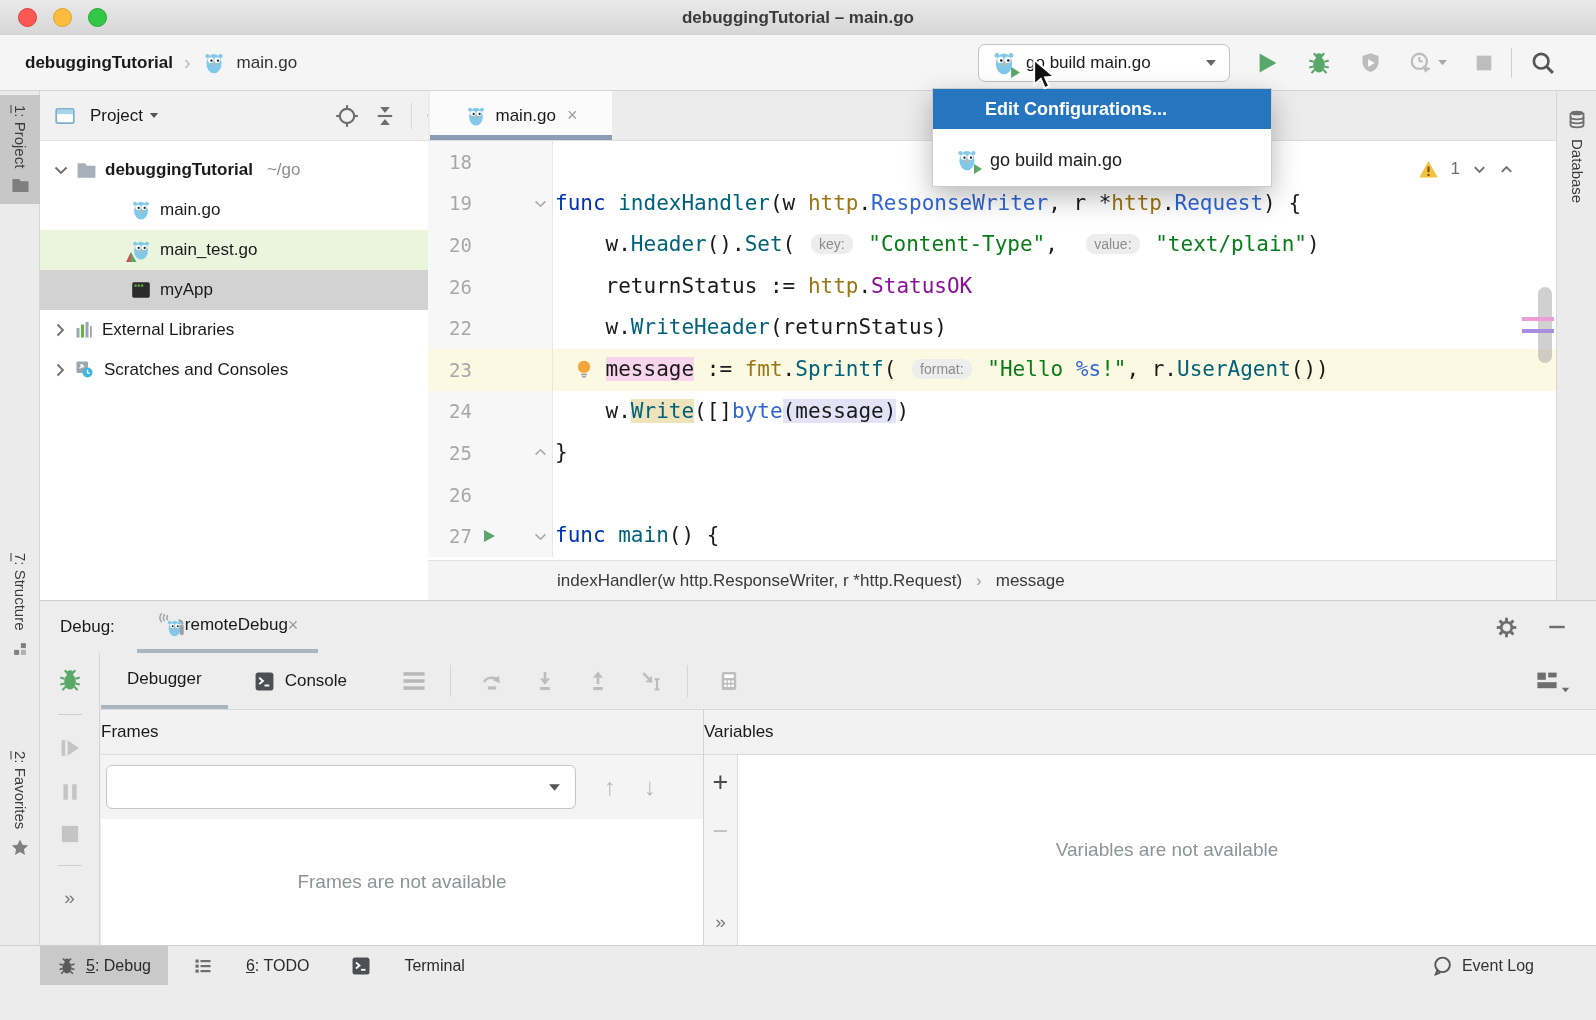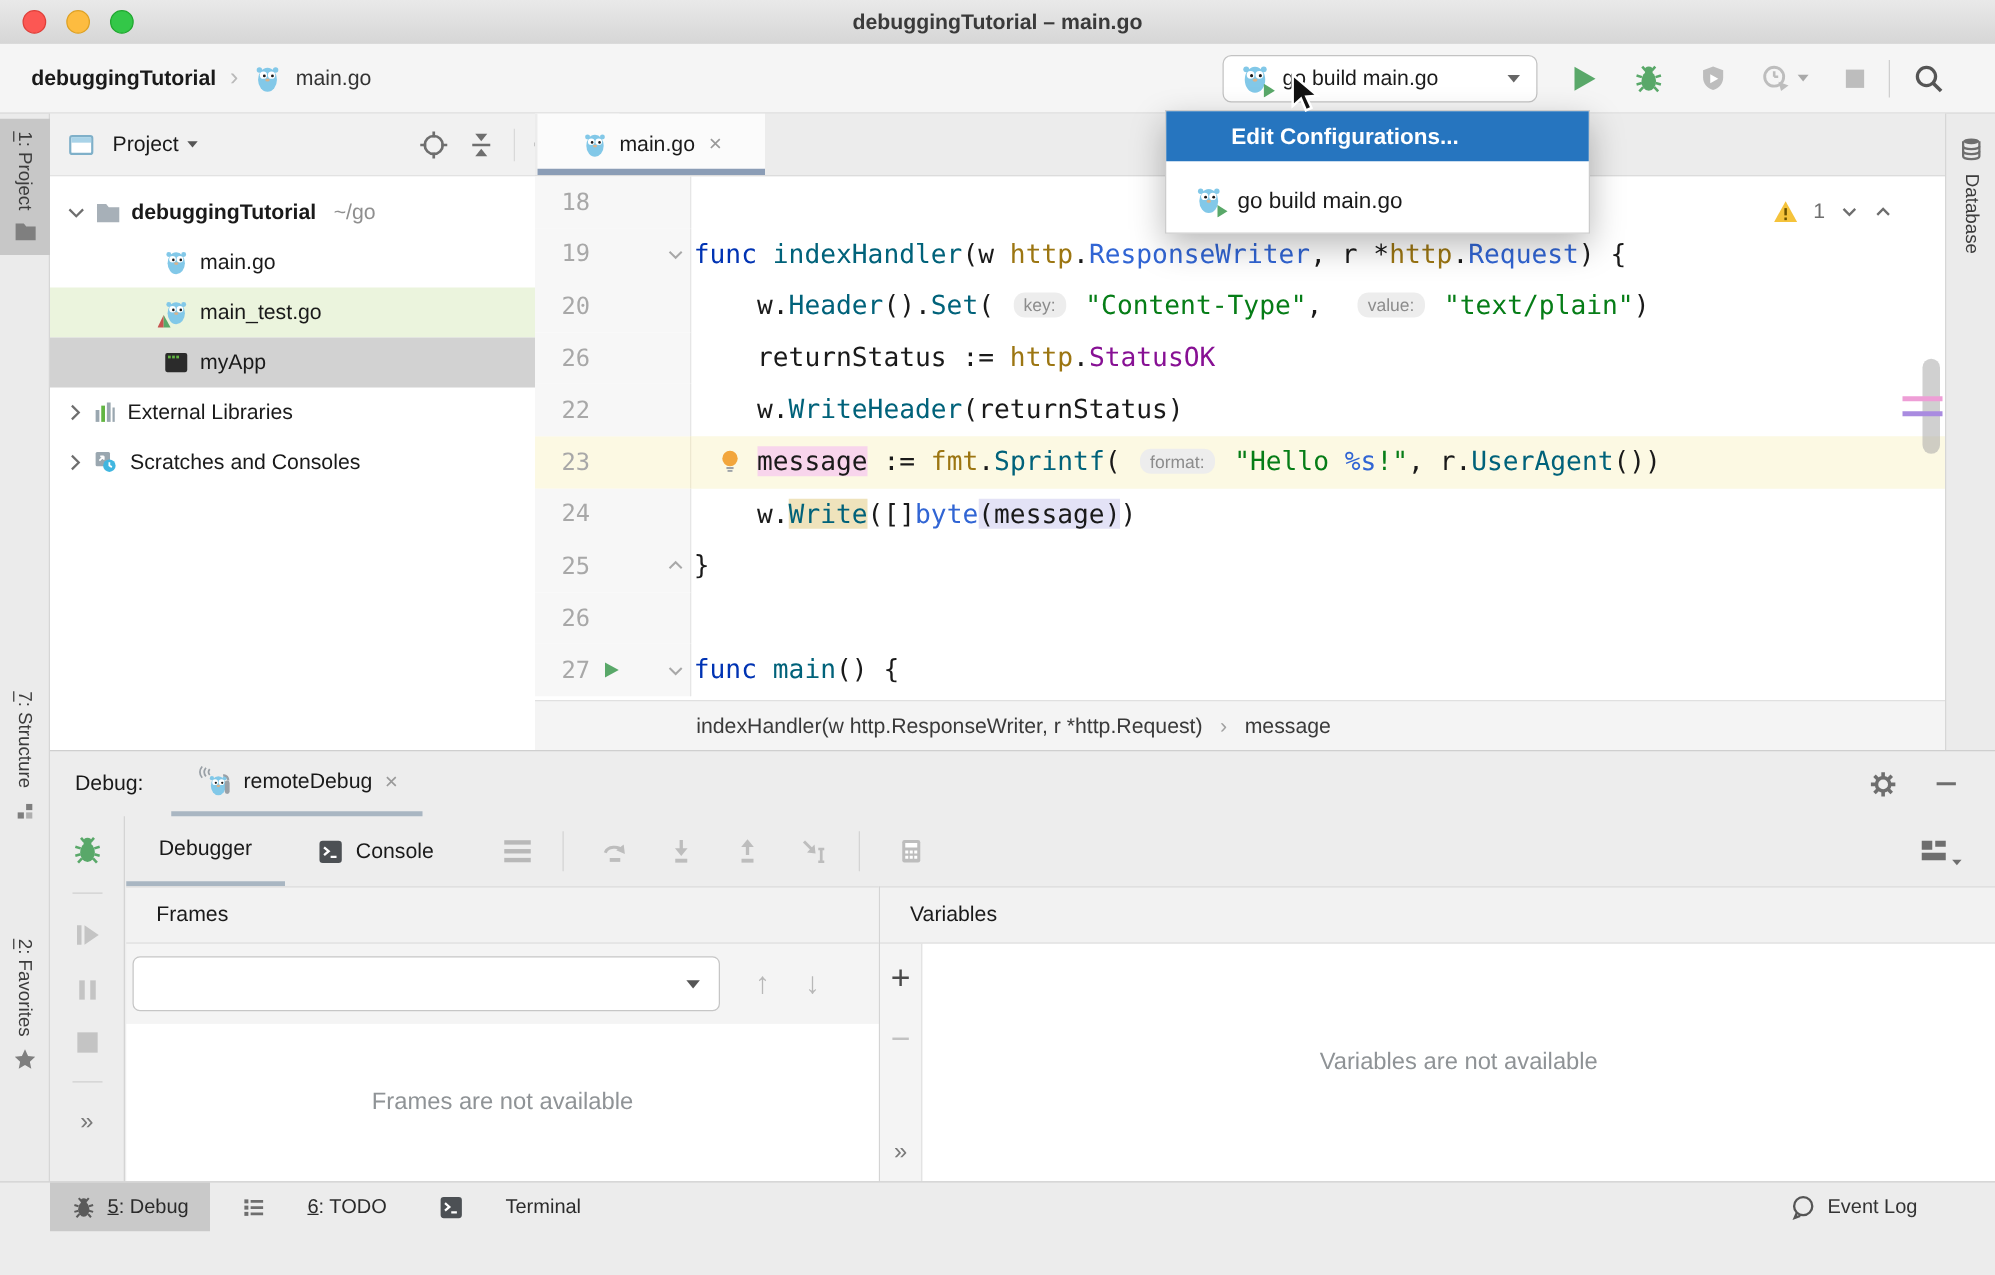--- a/index.html
+++ b/index.html
@@ -106,40 +106,40 @@
   .an-purple{position:absolute;right:2px;top:188px;width:32px;height:4px;background:#A98BE0;z-index:5;}
   .ebread{height:40px;background:#F4F4F4;border-top:1px solid #E0E0E0;display:flex;align-items:center;
     gap:14px;padding-left:129px;font-size:17px;color:#3A3A3A;box-sizing:border-box;}
   .ebread .sep{color:#A0A0A0;}
 
   
   .debug{position:absolute;left:40px;top:600px;width:1556px;height:345px;background:#EDEDED;
     border-top:1px solid #CFCFCF;box-sizing:border-box;}
   .dbg-head{height:52px;display:flex;align-items:center;padding-left:20px;box-sizing:border-box;}
   .dbg-label{font-size:17px;color:#1a1a1a;margin-right:22px;}
-  .s-tab{height:100%;display:flex;align-items:center;gap:10px;padding:0 20px;box-sizing:border-box;
+  .s-tab{height:100%;display:flex;align-items:center;padding:0 20px;box-sizing:border-box;
     border-bottom:4px solid #A9B6C2;font-size:17px;color:#1a1a1a;}
   .s-tab .x{color:#9A9A9A;font-size:18px;}
   .dbg-head .grow{flex:1}
   .dbg-head .hic{margin-right:28px;}
   .dbg-body{position:absolute;top:52px;bottom:0;left:0;right:0;}
   .dcol{position:absolute;left:0;top:0;bottom:0;width:60px;border-right:1px solid #D4D4D4;
     display:flex;flex-direction:column;align-items:center;padding-top:14px;gap:21px;box-sizing:border-box;}
   .dcol hr{width:24px;border:none;border-top:1px solid #CFCFCF;margin:0;}
   .dmain{position:absolute;left:61px;top:0;right:0;bottom:0;}
   .dtoolbar{height:56px;display:flex;align-items:center;box-sizing:border-box;padding-right:26px;}
   .d-tab{height:100%;display:flex;align-items:center;gap:10px;padding:0 26px;box-sizing:border-box;
     font-size:17px;color:#1a1a1a;}
   .d-tab.sel{border-bottom:4px solid #A9B6C2;}
   .dti{margin-left:29px;}
   .dt-div{width:1px;height:32px;background:#D4D4D4;margin-left:24px;}
   .dpanels{position:absolute;top:56px;left:0;right:0;bottom:0;display:flex;}
   .frames{width:603px;flex:none;border-right:1px solid #D4D4D4;display:flex;flex-direction:column;box-sizing:border-box;}
   .phead{height:46px;background:#F2F2F2;border-top:1px solid #DADADA;border-bottom:1px solid #DADADA;
-    display:flex;align-items:center;padding-left:24px;font-size:17px;color:#1a1a1a;box-sizing:border-box;}
+    display:flex;align-items:center;font-size:17px;color:#1a1a1a;box-sizing:border-box;}
   .comborow{height:64px;background:#F4F4F4;display:flex;align-items:center;padding-left:5px;box-sizing:border-box;}
   .combo{width:470px;height:44px;background:#FFF;border:1px solid #C6C6C6;border-radius:6px;
     display:flex;align-items:center;justify-content:flex-end;padding-right:14px;box-sizing:border-box;}
   .arrbtn{font-size:24px;color:#B8B8B8;margin-left:28px;}
   .pempty{flex:1;background:#FFF;display:flex;align-items:center;justify-content:center;
     font-size:19px;color:#8F9396;}
   .vars{flex:1;display:flex;flex-direction:column;}
   .vbody{flex:1;display:flex;}
   .vmini{width:34px;flex:none;background:#F4F4F4;border-right:1px solid #DDD;display:flex;
     flex-direction:column;align-items:center;padding-top:14px;box-sizing:border-box;}

